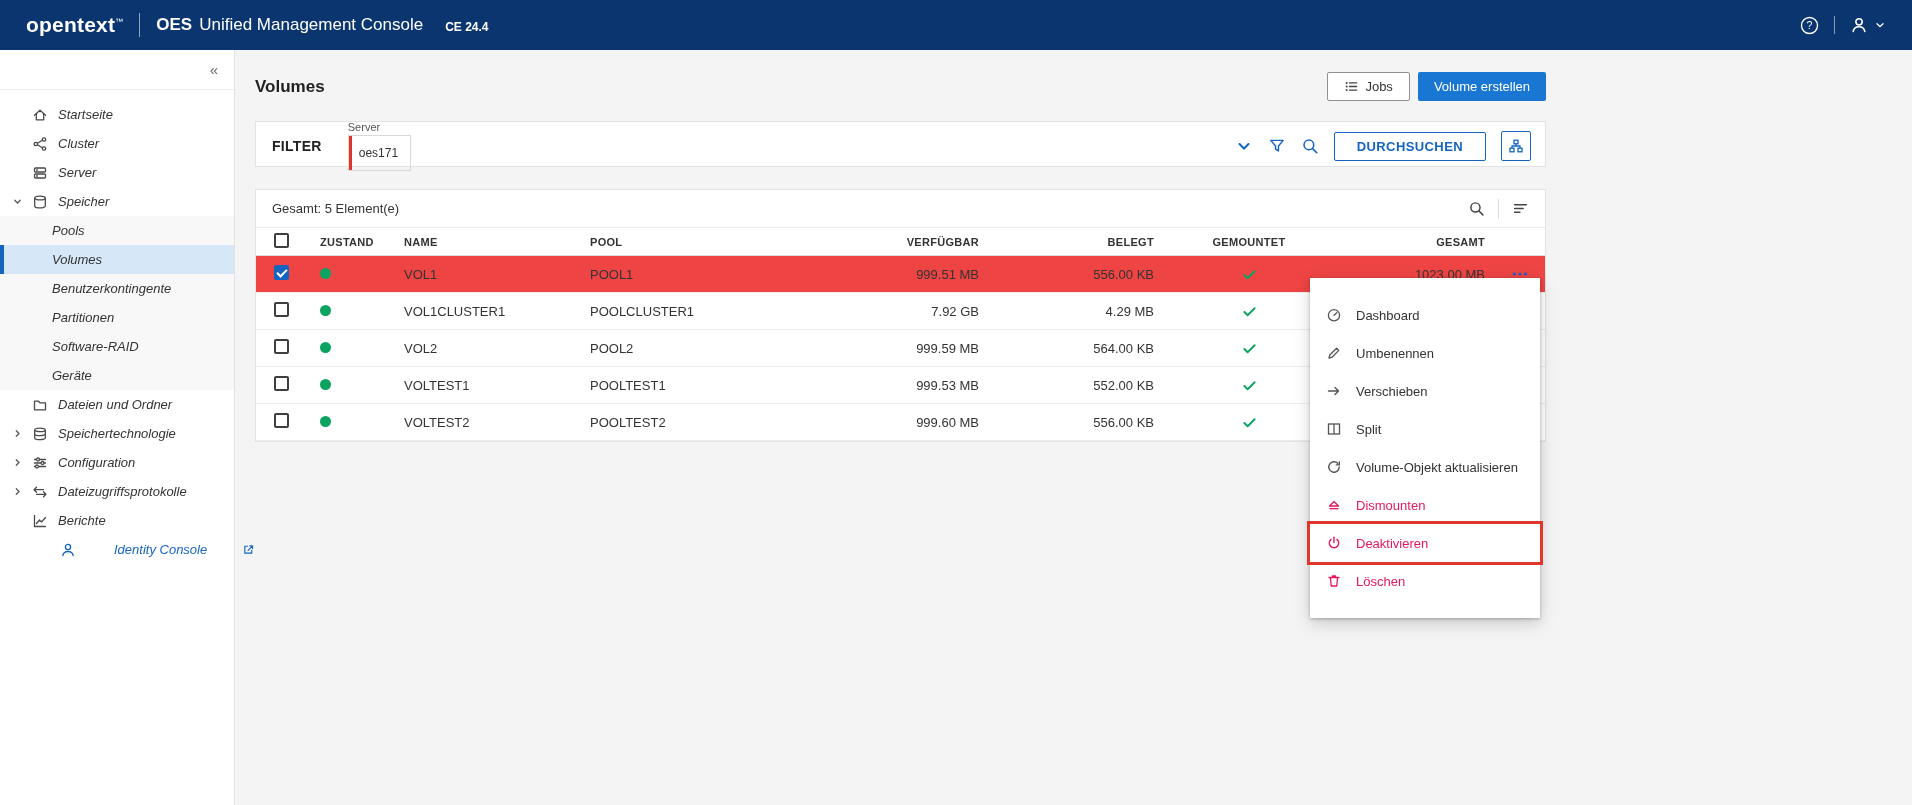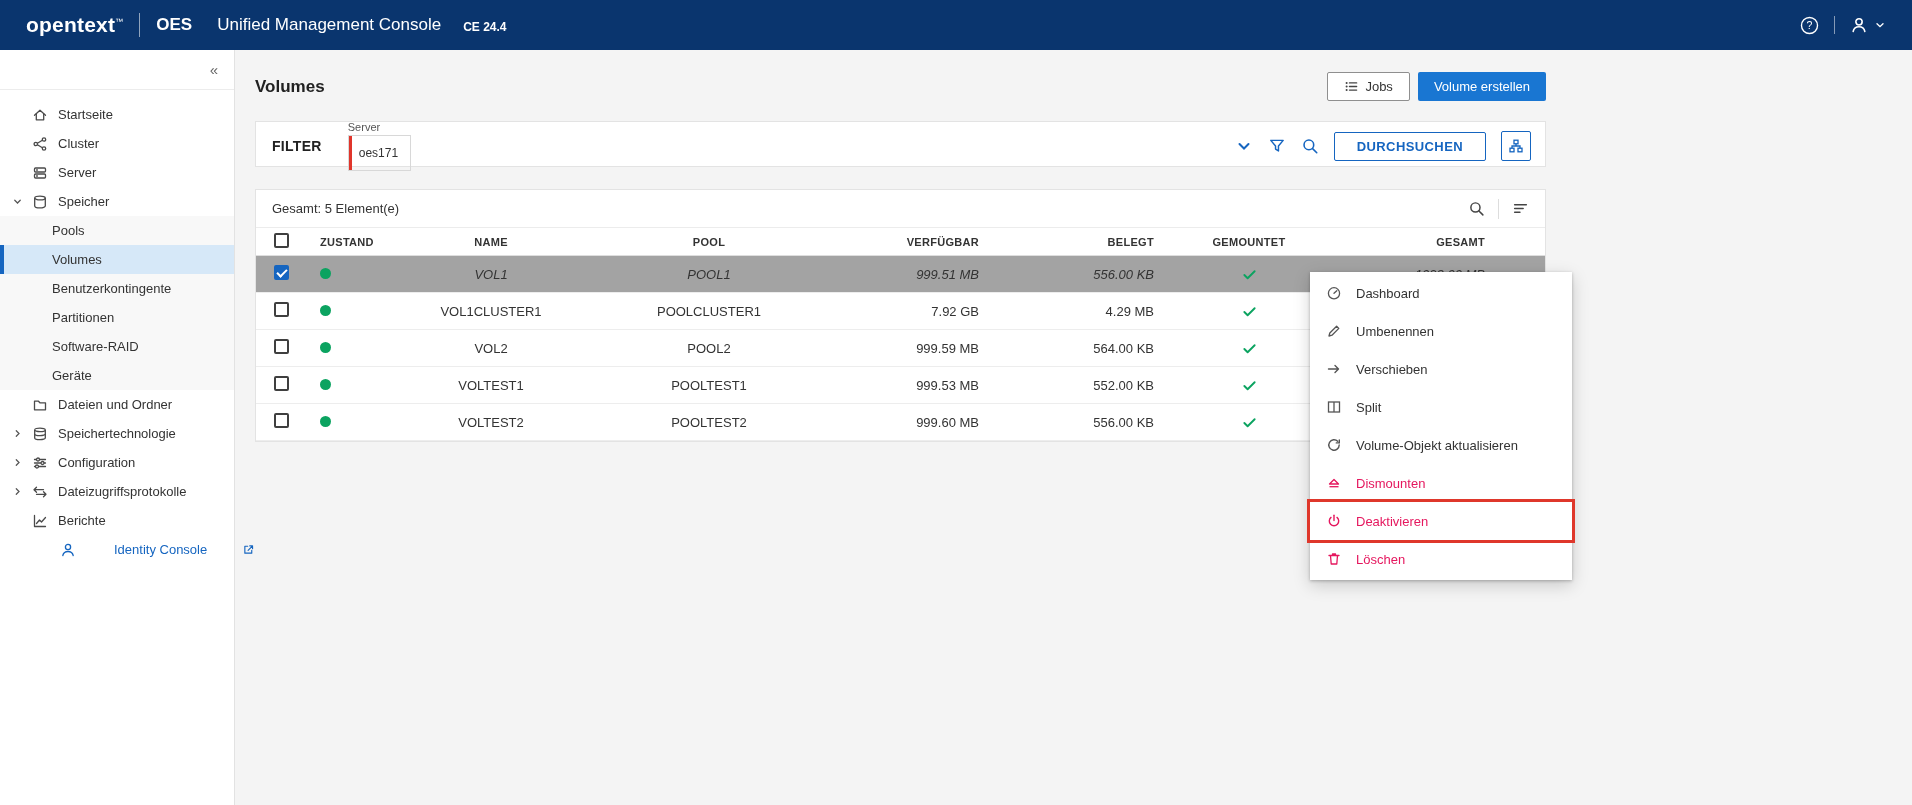--- a/index.html
+++ b/index.html
@@ -11,36 +11,36 @@
   svg { display:block; }
   .ic { width:16px; height:16px; flex:none; }
 
   
   .topbar { height:50px; background:#0a356e; display:flex; align-items:center;
     justify-content:space-between; padding:0 26px; color:#fff; }
   .brand { display:flex; align-items:center; gap:16px; }
   .logo { font-size:21px; font-weight:700; letter-spacing:.2px; }
   .logo sup { font-size:8px; font-weight:400; }
   .brand-divider { width:1px; height:24px; background:rgba(255,255,255,.55); }
-  .product { font-size:17px; display:flex; gap:25px; align-items:baseline; }
+  .product { font-size:17px; display:flex; gap:7px; align-items:baseline; }
   .product .pfx { font-weight:700; }
   .version { font-size:12px; font-weight:700; margin-left:6px; position:relative; top:2px; }
   .topbar-right { display:flex; align-items:center; gap:15px; }
   .topbar-right .tb-ic { color:#fff; background:none; border:none; cursor:pointer; display:flex; }
   .tb-divider { width:1px; height:18px; background:rgba(255,255,255,.5); }
 
   
   .shell { display:flex; height:755px; }
 
   
   .sidebar { width:235px; flex:none; background:#fff; border-right:1px solid #e2e2e2; }
   .collapse-bar { height:40px; display:flex; justify-content:flex-end; align-items:center;
     padding-right:16px; border-bottom:1px solid #ececec; }
   .collapse-btn { background:none; border:none; color:#666; font-size:15px; cursor:pointer; }
-  .nav { padding-top:10px; }
+  .nav { padding-top:10px;font-style:italic; }
   .nav-item { height:29px; display:flex; align-items:center; padding-left:12px;
     font-size:13px; color:#333; cursor:pointer; white-space:nowrap; }
   .chev { width:20px; flex:none; color:#555; display:flex; }
   .nav-ic { width:16px; height:16px; margin-right:10px; color:#4a4a4a; flex:none; }
   .nav-item.sub { padding-left:52px; background:#f8f8f8; }
   .nav-item.sub.active { background:#d6e8f8; box-shadow:inset 4px 0 0 #1565c0; }
   .nav-item.link-item { color:#1565c0;gap:28px; }
   .nav-item.link-item .nav-ic { color:#1565c0; }
   .ext-ic { width:13px; height:13px; margin-left:7px; color:#1565c0; flex:none; }
 
@@ -79,40 +79,40 @@
     padding:0 16px; border-bottom:1px solid #ececec; }
   .summary { font-size:13px; color:#333; }
   .topbar-icons { display:flex; align-items:center; gap:13px; color:#444; }
   .topbar-icons .vdiv { width:1px; height:20px; background:#ddd; }
 
   .tr { display:grid; grid-template-columns:46px 90px 186px 250px 1fr 175px 170px 1fr 50px;
     align-items:center; }
   .thead { height:28px; border-bottom:1px solid #dedede; font-size:11px; font-weight:700;
     color:#333; letter-spacing:.3px; }
   .row { height:37px; border-bottom:1px solid #ededed; font-size:13px; }
-  .row.selected { background:#a3a3a3;font-style:italic; }
+  .row.selected { background:#ef4444; }
   .c-check { padding-left:18px; }
   .c-state { padding-left:18px; }
-  .c-name, .c-pool { padding-left:12px;text-align:center; }
+  .c-name, .c-pool { padding-left:12px; }
   .c-avail, .c-used, .c-total { text-align:right; padding-right:10px; }
   .c-mounted { display:flex; justify-content:center; }
   .c-more { display:flex; justify-content:center; }
 
   .cb { width:15px; height:15px; border:2px solid #3f3f3f; border-radius:2px; background:#fff;
     display:inline-block; cursor:pointer; }
   .cb.checked { background:#1565c0; border-color:#1565c0; position:relative; }
   .cb.checked::after { content:""; position:absolute; left:3px; top:0; width:4px; height:8px;
     border:solid #fff; border-width:0 2px 2px 0; transform:rotate(45deg); }
   .dot { width:11px; height:11px; border-radius:50%; background:#0ba360; display:inline-block; }
   .check-ic { width:15px; height:15px; color:#0ba360; }
   .more-btn { background:none; border:none; color:#1565c0; cursor:pointer; display:flex; }
 
   
-  .context-menu { position:absolute; left:1310px; top:272px; width:262px; background:#fff;
-    box-shadow:0 1px 3px rgba(0,0,0,.25), 0 5px 16px rgba(0,0,0,.18); z-index:60; padding:2px 0; }
+  .context-menu { position:absolute; left:1310px; top:278px; width:230px; background:#fff;
+    box-shadow:0 1px 3px rgba(0,0,0,.25), 0 5px 16px rgba(0,0,0,.18); z-index:60; padding:18px 0; }
   .menu-item { height:38px; display:flex; align-items:center; gap:14px; padding-left:16px;
     font-size:13px; color:#333; cursor:pointer; white-space:nowrap; }
   .menu-item .m-ic { width:16px; height:16px; color:#555; flex:none; }
   .menu-item.danger { color:#e5175e; }
   .menu-item.danger .m-ic { color:#e5175e; }
   .menu-item.annotated { outline:3px solid #df372b; }
 </style>
 </head>
 <body>
 

